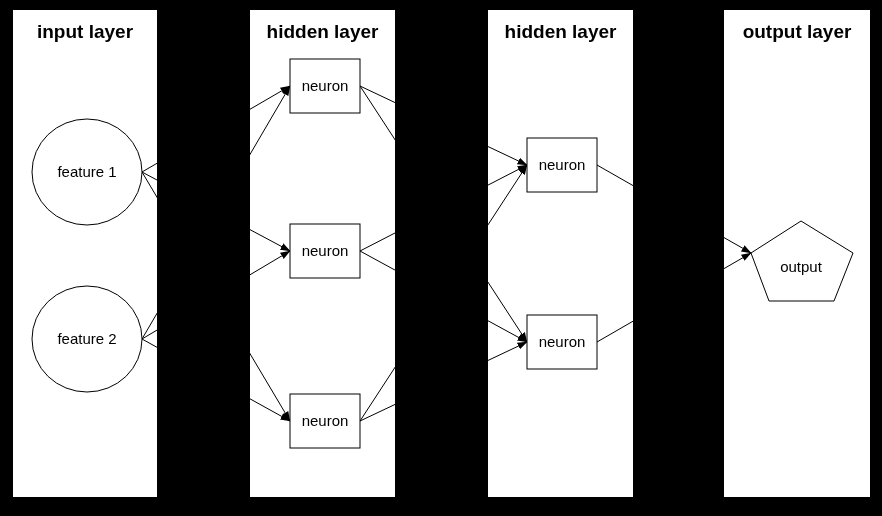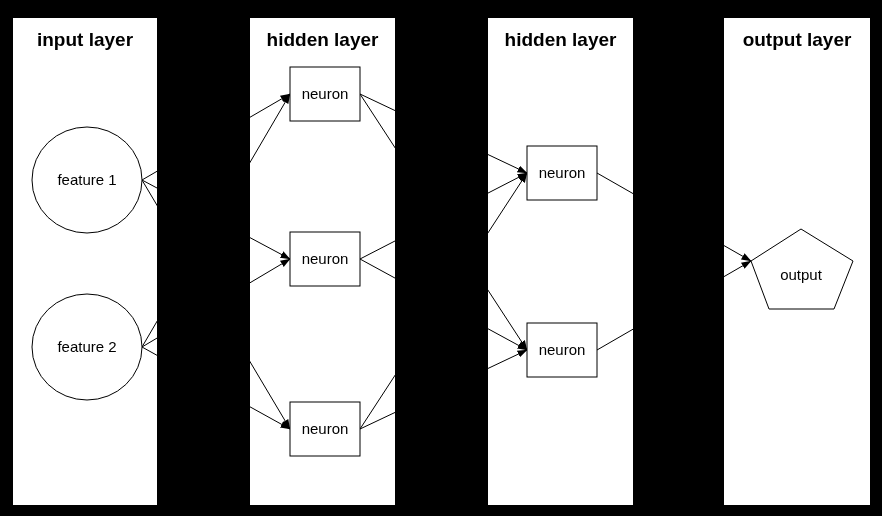--- a/index.html
+++ b/index.html
@@ -9,21 +9,20 @@
     width: 882px;
     height: 516px;
     overflow: hidden;
     font-family: "Liberation Sans", sans-serif;
   }
   #stage {
     position: relative;
     width: 882px;
     height: 396px;
     background: #000000;
-    margin-top: 8px;
   }
   svg { display: block; }
   svg text {
     font-family: "Liberation Sans", sans-serif;
     fill: #000000;
   }
   .panel-title {
     font-size: 19px;
     font-weight: bold;
   }

